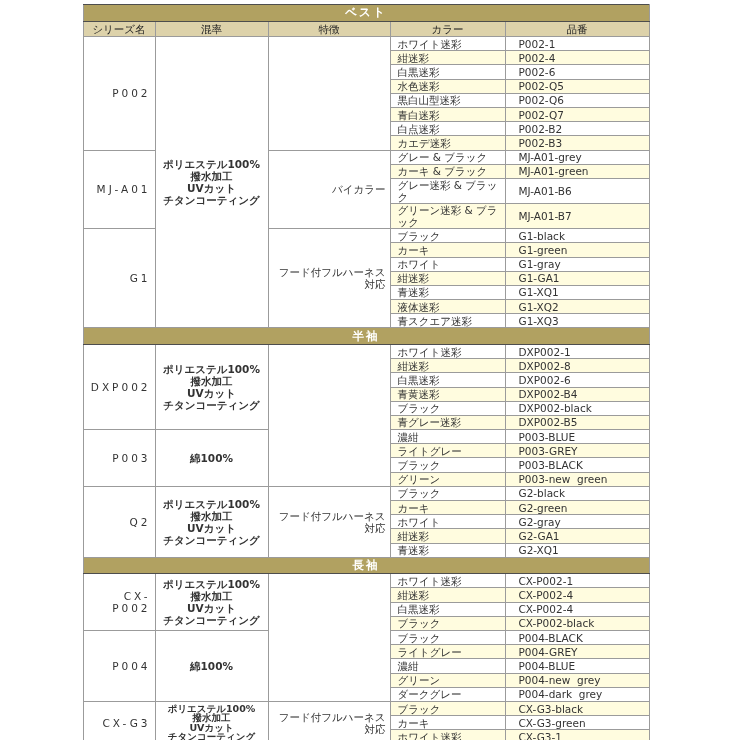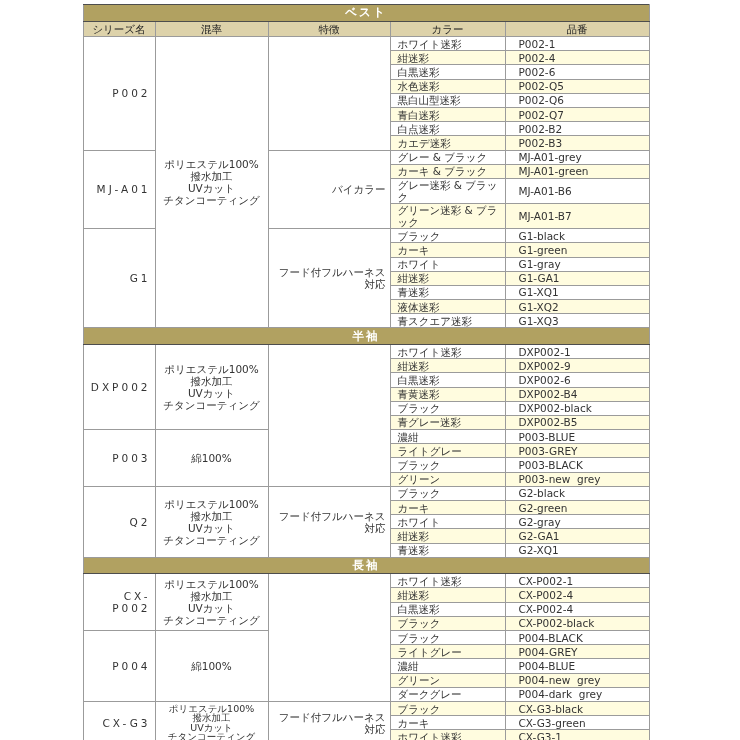--- a/index.html
+++ b/index.html
@@ -16,21 +16,21 @@
         padding:0 4px;overflow:hidden;vertical-align:middle;}
   tr.band td{background:var(--band-bg);color:var(--band-text);font-weight:bold;
              font-size:11.5px;text-align:center;height:15.5px;
              border-top:1px solid var(--dark);border-bottom:1px solid var(--dark);
              letter-spacing:2px;}
   tr.cols th{background:var(--header-bg);font-weight:normal;font-size:10.5px;
              text-align:center;height:14.5px;color:#222;}
   tr.data td{height:13.2px;background:var(--row-bg);}
   tr.data td.alt{background:var(--alt-bg);}
   td.c-series{text-align:right;letter-spacing:3px;background:#fff !important;}
-  td.c-mix{text-align:center;white-space:pre-line;background:#fff !important;}
+  td.c-mix{text-align:center;white-space:pre-line;background:#fff !important;font-weight:bold;}
   td.c-mix.tight{font-size:9.5px;line-height:1.0;}
   td.c-feature{text-align:right;background:#fff !important;}
   td.c-color{text-align:left;padding-left:7px;}
   td.c-code{text-align:left;padding-left:13px;white-space:pre;}
 </style>
 </head>
 <body>
 
 <div class="page">
   <table class="spec">
@@ -146,21 +146,21 @@
           <td class="c-mix" rowspan="6">ポリエステル100%
 撥水加工
 UVカット
 チタンコーティング</td>
           <td class="c-feature" rowspan="10"></td>
           <td class="c-color">ホワイト迷彩</td>
           <td class="c-code">DXP002-1</td>
         </tr>
         <tr class="data">
           <td class="c-color alt">紺迷彩</td>
-          <td class="c-code alt">DXP002-9</td>
+          <td class="c-code alt">DXP002-8</td>
         </tr>
         <tr class="data">
           <td class="c-color">白黒迷彩</td>
           <td class="c-code">DXP002-6</td>
         </tr>
         <tr class="data">
           <td class="c-color alt">青黄迷彩</td>
           <td class="c-code alt">DXP002-B4</td>
         </tr>
         <tr class="data">
@@ -180,21 +180,21 @@
         <tr class="data">
           <td class="c-color alt">ライトグレー</td>
           <td class="c-code alt">P003-GREY</td>
         </tr>
         <tr class="data">
           <td class="c-color">ブラック</td>
           <td class="c-code">P003-BLACK</td>
         </tr>
         <tr class="data">
           <td class="c-color alt">グリーン</td>
-          <td class="c-code alt">P003-new  grey</td>
+          <td class="c-code alt">P003-new  green</td>
         </tr>
         <tr class="data">
           <td class="c-series" rowspan="5">Q2</td>
           <td class="c-mix" rowspan="5">ポリエステル100%
 撥水加工
 UVカット
 チタンコーティング</td>
           <td class="c-feature" rowspan="5">フード付フルハーネス対応</td>
           <td class="c-color">ブラック</td>
           <td class="c-code">G2-black</td>

